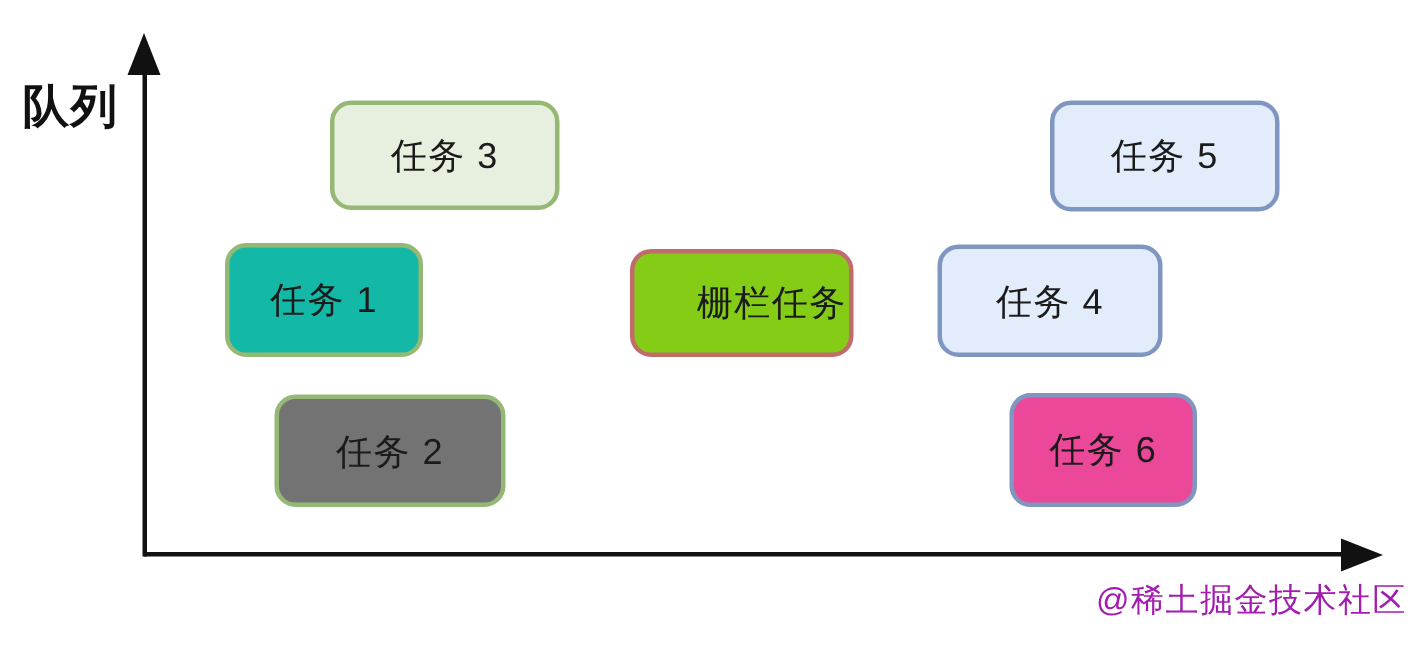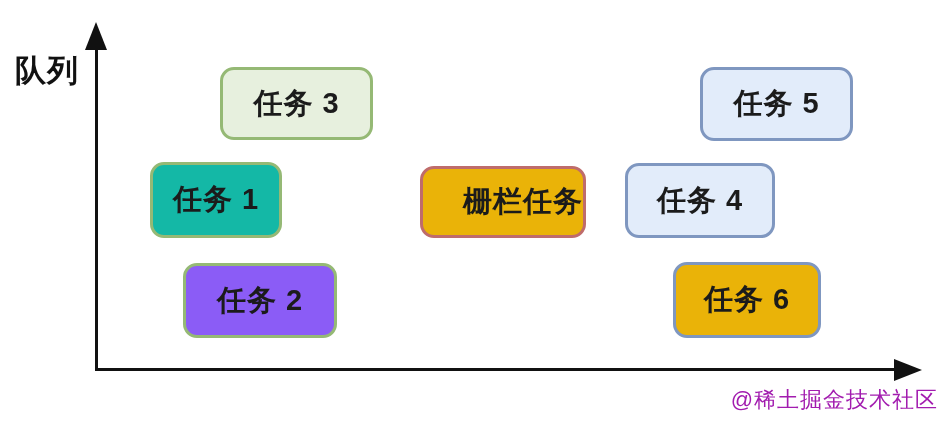--- a/index.html
+++ b/index.html
@@ -75,22 +75,22 @@
     position: absolute;
     box-sizing: border-box;
     border-width: 3px;
     border-style: solid;
     border-radius: 14px;
     display: flex;
     align-items: center;
     justify-content: center;
   }
   .task-label {
-    font-size: 29px;
-    font-weight: 700;
+    font-size: 24px;
+    font-weight: 400;
     color: #1b1b1b;
     letter-spacing: 1px;
     white-space: nowrap;
   }
   .watermark {
     position: absolute;
     right: 4px;
     bottom: 25px;
     font-size: 22px;
     color: #a21caf;
@@ -111,31 +111,31 @@
   <div class="y-axis-label">队列</div>
 
 
   <div id="task-layer">
       <div class="task-box" style="left: 220px; top: 67px; width: 153px; height: 73px; background: rgb(231, 240, 222); border-color: rgb(149, 185, 117);">
         <span class="task-label">任务 3</span>
       </div>
       <div class="task-box" style="left: 150px; top: 162px; width: 132px; height: 76px; background: #14b8a6; border-color: rgb(149, 185, 117);">
         <span class="task-label">任务 1</span>
       </div>
-      <div class="task-box" style="left: 183px; top: 263px; width: 154px; height: 75px; background: #8b5cf6; border-color: rgb(149, 185, 117);">
+      <div class="task-box" style="left: 183px; top: 263px; width: 154px; height: 75px; background: #737373; border-color: rgb(149, 185, 117);">
         <span class="task-label">任务 2</span>
       </div>
-      <div class="task-box" style="left: 420px; top: 166px; width: 166px; height: 72px; background: #eab308; border-color: rgb(191, 108, 107); padding-left: 40px;">
+      <div class="task-box" style="left: 420px; top: 166px; width: 149px; height: 72px; background: #84cc16; border-color: rgb(191, 108, 107); padding-left: 40px;">
         <span class="task-label">栅栏任务</span>
       </div>
       <div class="task-box" style="left: 625px; top: 163px; width: 150px; height: 75px; background: rgb(226, 236, 250); border-color: rgb(127, 151, 192);">
         <span class="task-label">任务 4</span>
       </div>
       <div class="task-box" style="left: 700px; top: 67px; width: 153px; height: 74px; background: rgb(226, 236, 250); border-color: rgb(127, 151, 192); align-items: center;">
         <span class="task-label">任务 5</span>
       </div>
-      <div class="task-box" style="left: 673px; top: 262px; width: 148px; height: 76px; background: #eab308; border-color: rgb(127, 151, 192);">
+      <div class="task-box" style="left: 673px; top: 262px; width: 125px; height: 76px; background: #ec4899; border-color: rgb(127, 151, 192);">
         <span class="task-label">任务 6</span>
       </div>
     </div>
 
   <div class="watermark">@稀土掘金技术社区</div>
 </div>
 
 </body></html>

